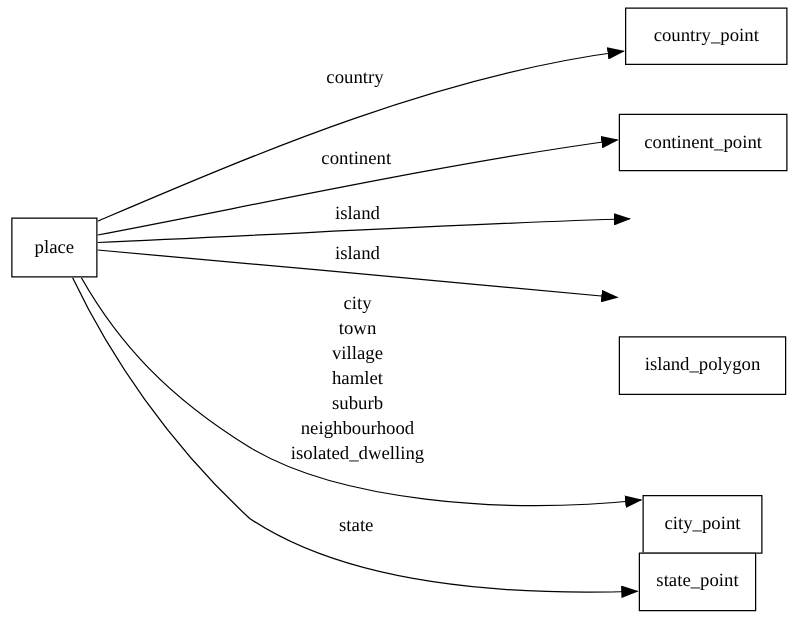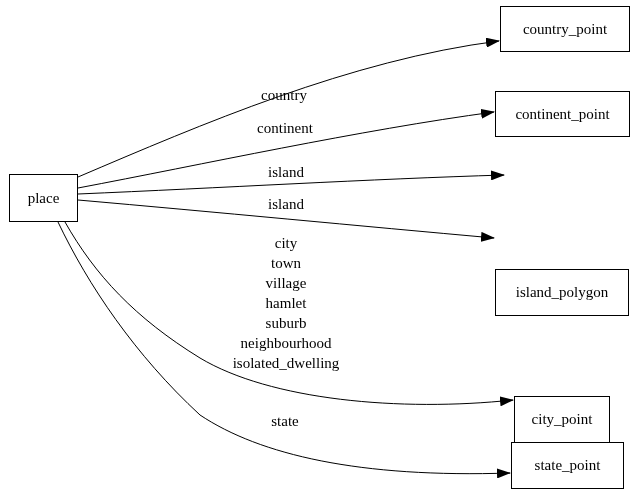--- a/index.html
+++ b/index.html
@@ -78,25 +78,25 @@
   </div>
   <div class="node" style="left:495px; top:77px;  width:135px; height:46px;margin-top:14px;">
     <span>continent_point</span>
   </div>
   <div class="node" style="left:495px; top:221px; width:134px; height:47px;margin-top:48px;">
     <span>island_polygon</span>
   </div>
   <div class="node" style="left:514px; top:371px; width:96px;  height:47px;margin-top:25px;">
     <span>city_point</span>
   </div>
-  <div class="node" style="left:511px; top:442px; width:113px; height:47px;">
+  <div class="node" style="left:511px; top:442px; width:94px; height:47px;">
     <span>state_point</span>
   </div>
 
-  <div class="edge-label" style="left:284px; top:63px;margin-top:32px;">country</div>
+  <div class="edge-label" style="left:284px; top:63px;">country</div>
   <div class="edge-label" style="left:285px; top:128px;">continent</div>
   <div class="edge-label" style="left:286px; top:172px;">island</div>
   <div class="edge-label" style="left:286px; top:204px;">island</div>
   <div class="edge-label edge-label-block" style="left:286px; top:303px;">
     <span>city</span>
     <span>town</span>
     <span>village</span>
     <span>hamlet</span>
     <span>suburb</span>
     <span>neighbourhood</span>

